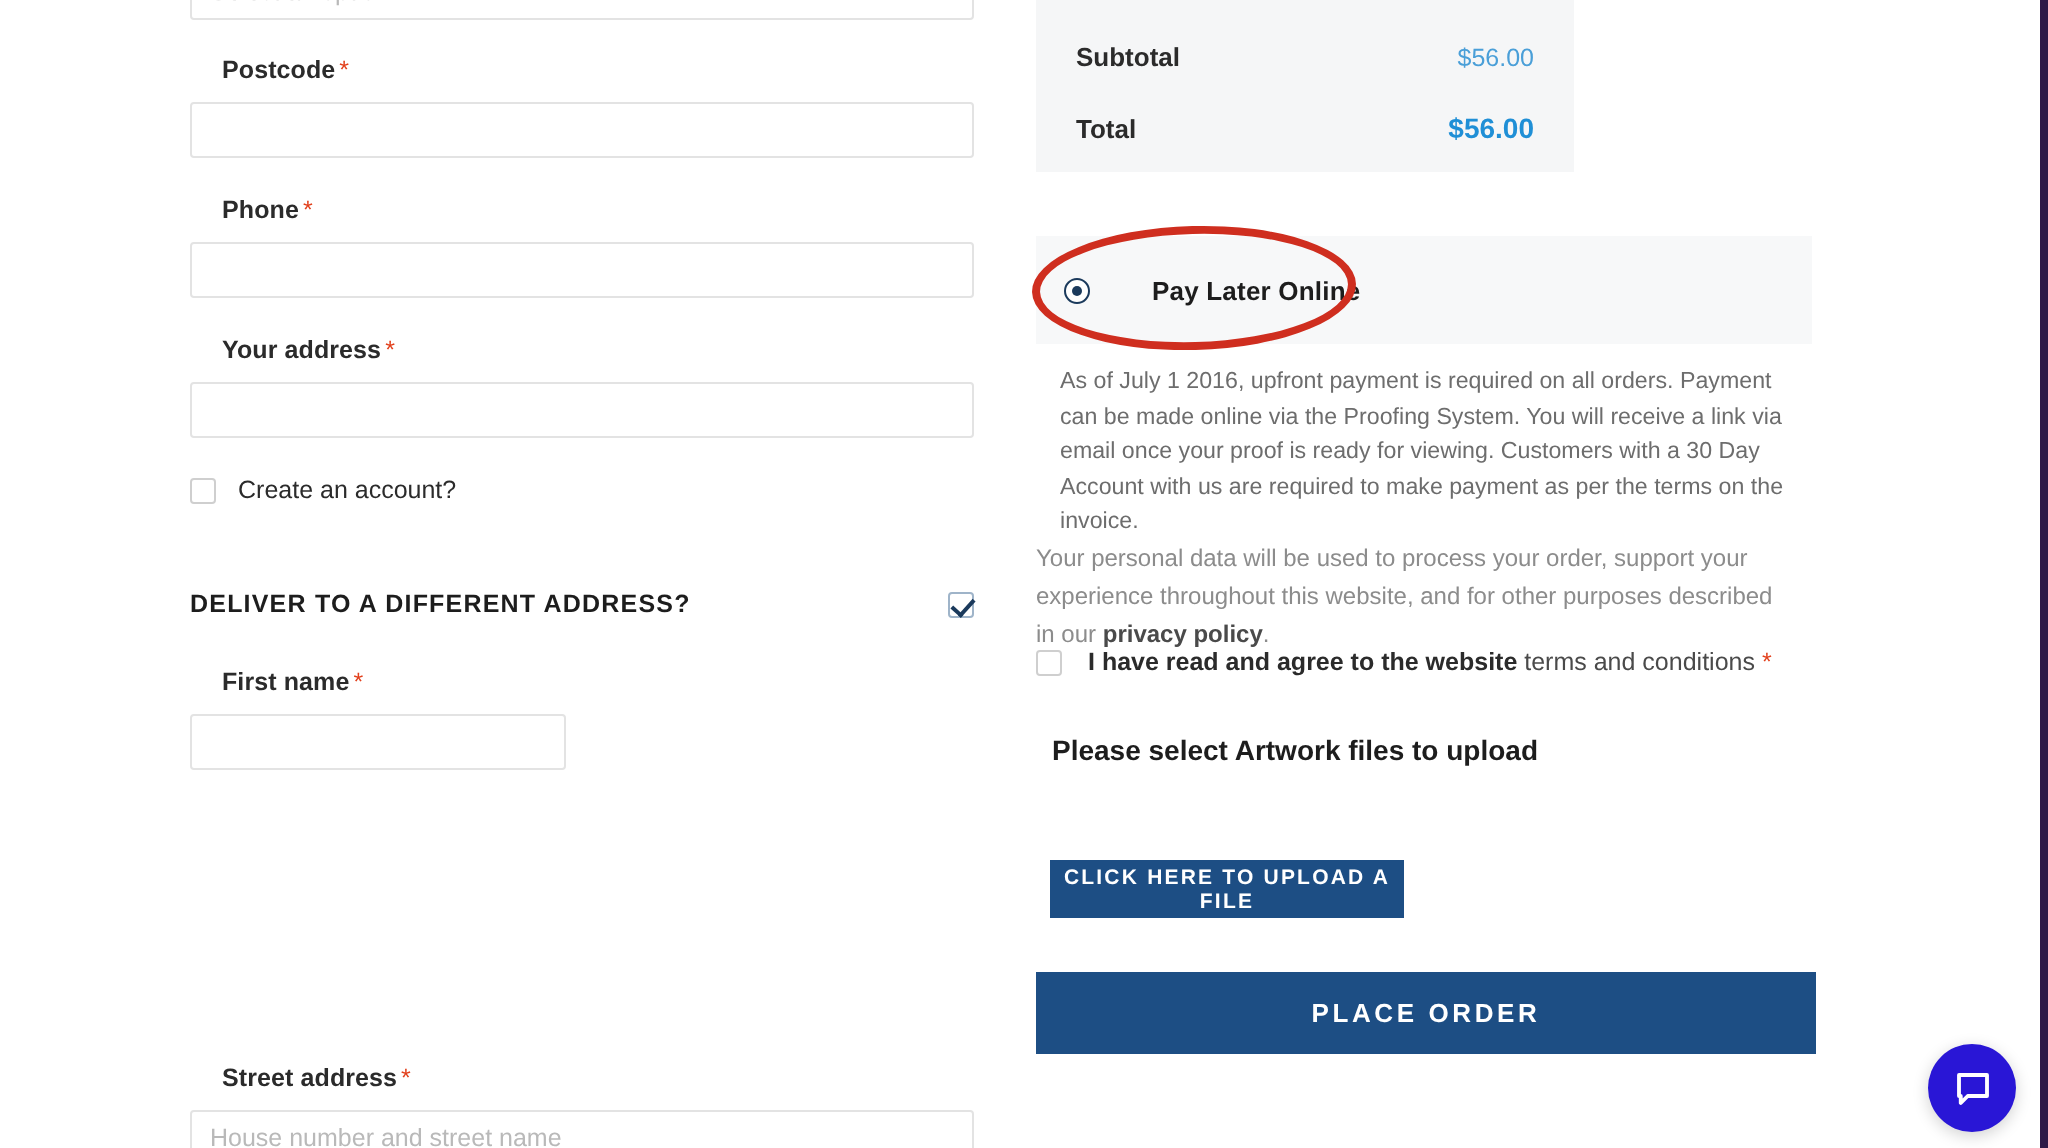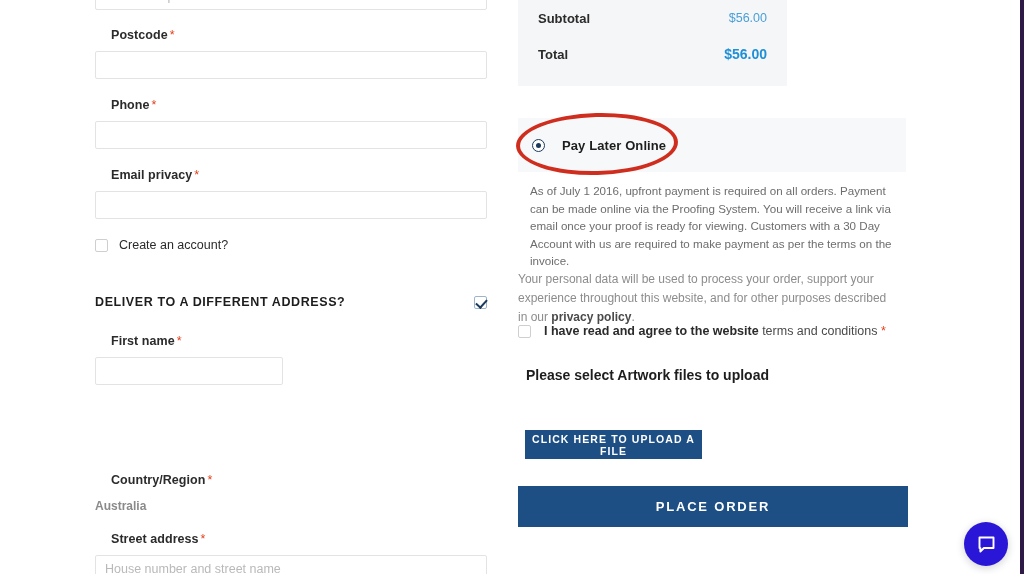--- a/index.html
+++ b/index.html
@@ -110,21 +110,21 @@
     left: 518px; top: 0;
     width: 390px;
   }
   .totals {
     position: absolute; left: 0; top: -18px;
     width: 269px;
     background: #f5f6f7;
     padding: 18px 20px 14px 20px;
   }
   .trow {
-    display: flex; align-items: center; justify-content: space-between;
+    display: flex; align-items: flex-end; justify-content: space-between;
     height: 36px;
   }
   .trow .tl { font-size: 13px; font-weight: bold; color: #2b2b2b; }
   .trow .tv { font-size: 12.5px; color: #4a9fd8; }
   .trow.total .tl { font-size: 13px; }
   .trow.total .tv { font-size: 14px; font-weight: bold; color: #1f8fd6; }
 
   .paybox {
     position: absolute; left: 0; top: 118px;
     width: 388px; height: 54px;
@@ -142,21 +142,21 @@
   }
   .radio.sel::after {
     content: "";
     position: absolute; left: 3px; top: 3px;
     width: 5px; height: 5px;
     border-radius: 50%;
     background: #1b3a5c;
   }
   .pay-label {
     font-size: 13px; font-weight: bold; color: #1d1d1d;
-    margin-left: 17px; letter-spacing: 0.1px;
+    margin-left: 31px; letter-spacing: 0.1px;
   }
 
   .annot {
     position: absolute;
     left: 516px; top: 113px;
     width: 162px; height: 62px;
     border: 4px solid #cf2e1f;
     border-radius: 50%;
     pointer-events: none;
     transform: rotate(-1.5deg);
@@ -241,21 +241,21 @@
       <div class="label"><span>Postcode</span><span class="req">*</span></div>
       <input class="input" type="text" style="margin-top: 9px;">
     </div>
 
     <div class="field" style="position:absolute; left:0; top:99px; width:392px;">
       <div class="label"><span>Phone</span><span class="req">*</span></div>
       <input class="input" type="text" style="margin-top: 9px;">
     </div>
 
     <div class="field" style="position:absolute; left:0; top:169px; width:392px;">
-      <div class="label"><span>Email privacy</span><span class="req">*</span></div>
+      <div class="label"><span>Your address</span><span class="req">*</span></div>
       <input class="input" type="text" style="margin-top: 9px;">
     </div>
 
     <div class="cbrow" style="position:absolute; left:0; top:238px;">
       <span class="cbox"></span>
       <span class="cb-label">Create an account?</span>
     </div>
 
     <div class="head-row" style="position:absolute; left:0; top:295px; width:392px;">
       <span class="section-head">DELIVER TO A DIFFERENT ADDRESS?</span>
@@ -266,22 +266,20 @@
       <div class="row-two">
         <div>
           <div class="label"><span>First name</span><span class="req">*</span></div>
           <input class="input input-half" type="text" style="margin-top: 9px;">
         </div>
       </div>
     </div>
 
 
     <div style="position:absolute; left:0; top:474px; width:392px;">
-      <div class="label"><span>Country/Region</span><span class="req">*</span></div>
-      <div class="static-val" style="margin-top:12px;">Australia</div>
     </div>
 
     <div style="position:absolute; left:0; top:533px; width:392px;">
       <div class="label"><span>Street address</span><span class="req">*</span></div>
       <input class="input" type="text" style="margin-top: 9px;" placeholder="House number and street name">
     </div>
 
   </div>
 
   <div class="col-right">

